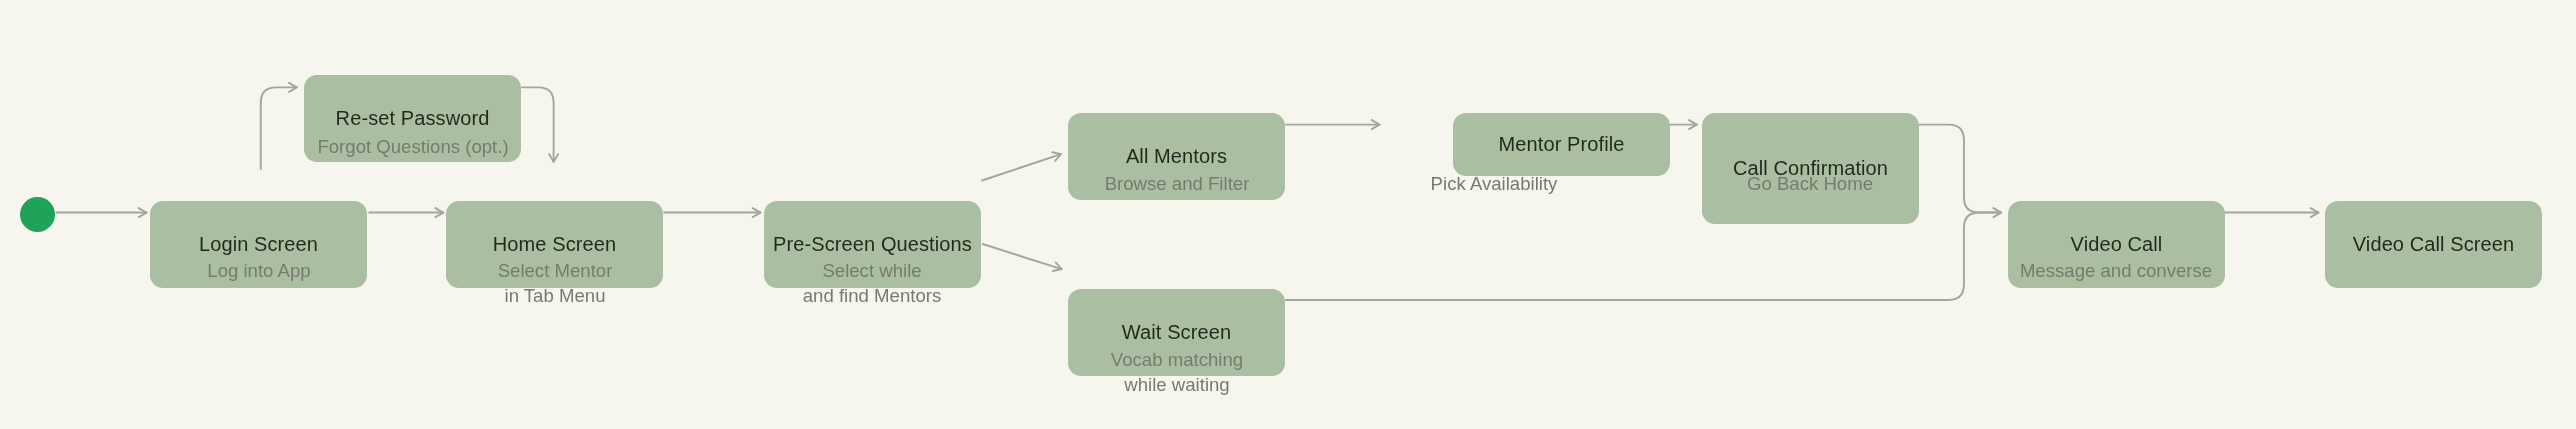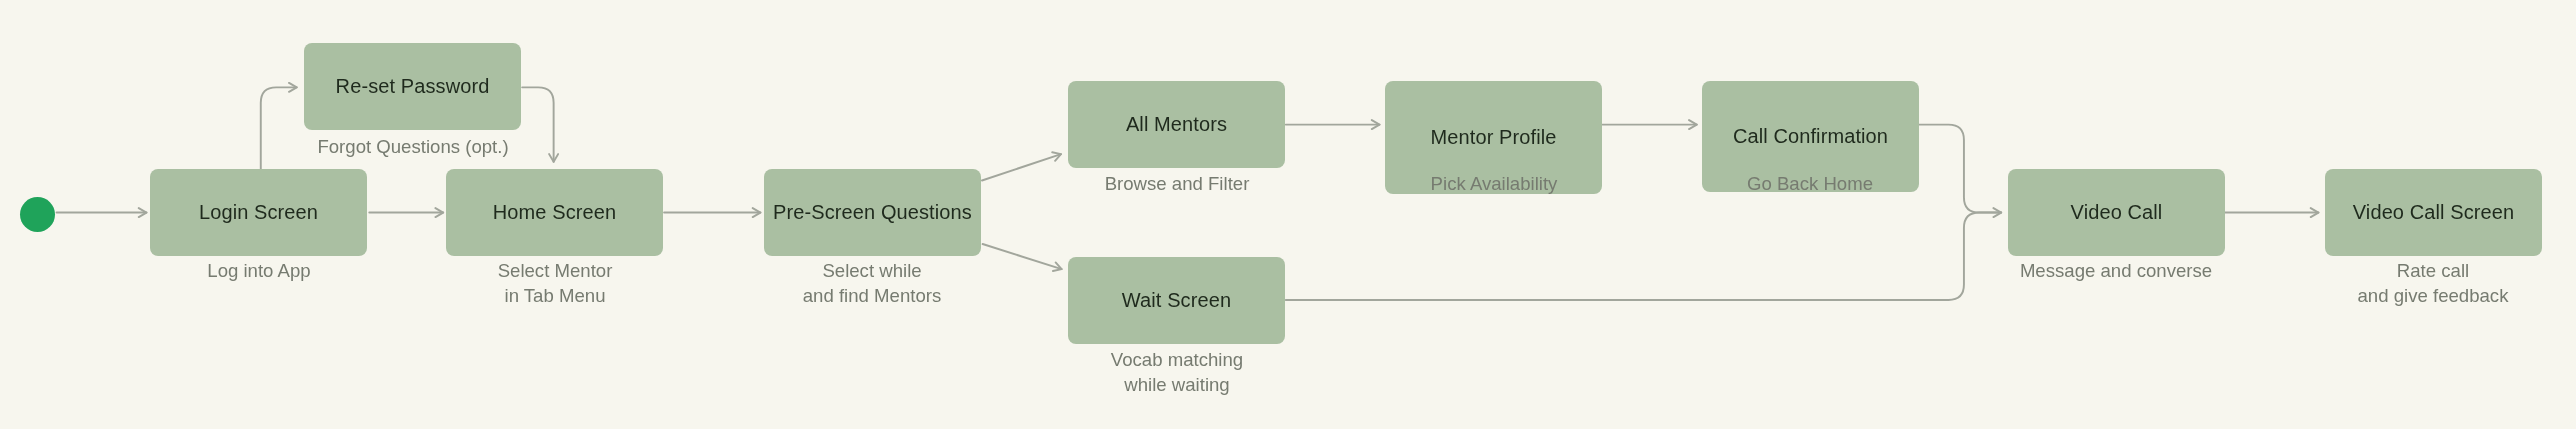--- a/index.html
+++ b/index.html
@@ -45,24 +45,25 @@
     position:absolute;
     left:20px;top:197px;
     width:35px;height:35px;
     border-radius:50%;
     background:var(--start);
   }
   .node{
     position:absolute;
     width:217px;height:87px;
     background:var(--node-fill);
-    border-radius:8px;
+    border-radius:13px;
     display:flex;
     align-items:center;
     justify-content:center;
+    margin-top:32px;
   }
   .node-label{
     font-size:20px;
     color:var(--node-text);
     white-space:nowrap;
     letter-spacing:0.1px;
   }
   .cap{
     position:absolute;
     width:270px;
@@ -73,21 +74,21 @@
   }
   .cap span{display:block;}
 
   
   #n-login            {left:150px;  top:169px;}
   #n-reset            {left:304px;  top:43px;}
   #n-home             {left:446px;  top:169px;}
   #n-prescreen        {left:764px; top:169px;}
   #n-allmentors       {left:1068px; top:81px; height:87px;}
   #n-wait             {left:1068px; top:257px;}
-  #n-mentorprofile    {left:1385px; top:81px; height:113px;}
+  #n-mentorprofile    {left:1453px; top:81px; height:63px;}
   #n-callconf         {left:1702px; top:81px; height:111px;}
   #n-videocall        {left:2008px; top:169px;}
   #n-review           {left:2325px; top:169px;}
 
   
   #c-login            {left:124px;  top:258px;}
   #c-reset            {left:278px;  top:134px;}
   #c-home             {left:420px;  top:258px;}
   #c-prescreen        {left:737px; top:258px;}
   #c-allmentors       {left:1042px; top:171px;}
@@ -192,19 +193,15 @@
     <span class="node-label">Video Call</span>
   </div>
   <div class="cap" id="c-videocall">
     <span>Message and converse</span>
       <span></span>
   </div>
 
   <div class="node" id="n-review">
     <span class="node-label">Video Call Screen</span>
   </div>
-  <div class="cap" id="c-review">
-    <span>Rate call</span>
-      <span>and give feedback</span>
-  </div>
 
 </div>
 
 
 </body></html>

